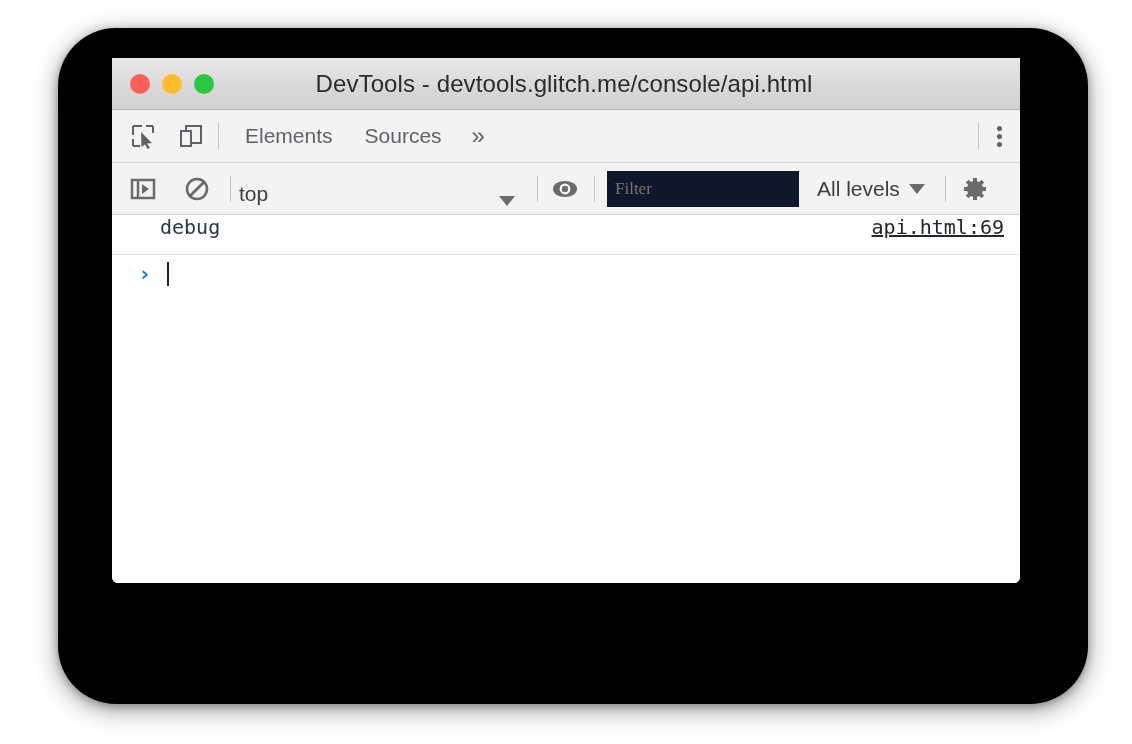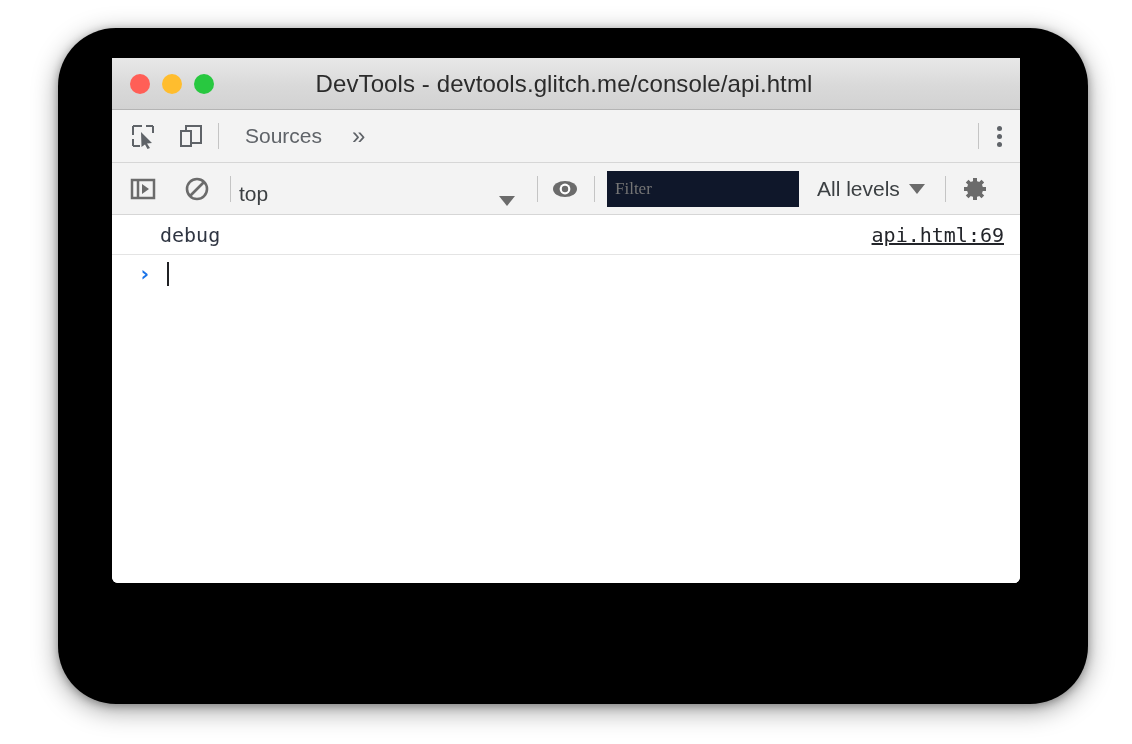--- a/index.html
+++ b/index.html
@@ -172,21 +172,21 @@
 
   
   #console-body {
     background: #ffffff;
     height: 370px;
   }
   #msg-row {
     height: 39px;
     border-bottom: 1px solid #e4e4e4;
     display: flex;
-    align-items: center;
+    align-items: flex-start;
     padding: 0 16px 0 48px;
   }
   #msg-text {
     font-family: "DejaVu Sans Mono", monospace;
     font-size: 20px;
     color: #2f3542;
   }
   #msg-link {
     margin-left: auto;
     font-family: "DejaVu Sans Mono", monospace;
@@ -236,20 +236,21 @@
       </svg>
     </span>
     <span class="tbicon">
       <svg width="26" height="26" viewBox="0 0 26 26">
         <rect x="8" y="3" width="15" height="17" stroke="#5f6368" stroke-width="2" fill="none"></rect>
         <rect x="3" y="8" width="10" height="15" stroke="#5f6368" stroke-width="2" fill="#f3f3f3"></rect>
       </svg>
     </span>
     <span class="vsep"></span>
 
+    <span class="tab">Elements</span>
     <span class="tab">Sources</span>
     <span id="tab-overflow">»</span>
 
     <span id="kebab">
       <span class="vsep" style="margin-right:18px"></span>
       <span>
         <i class="kdot"></i>
           <i class="kdot"></i>
           <i class="kdot"></i>
       </span>

